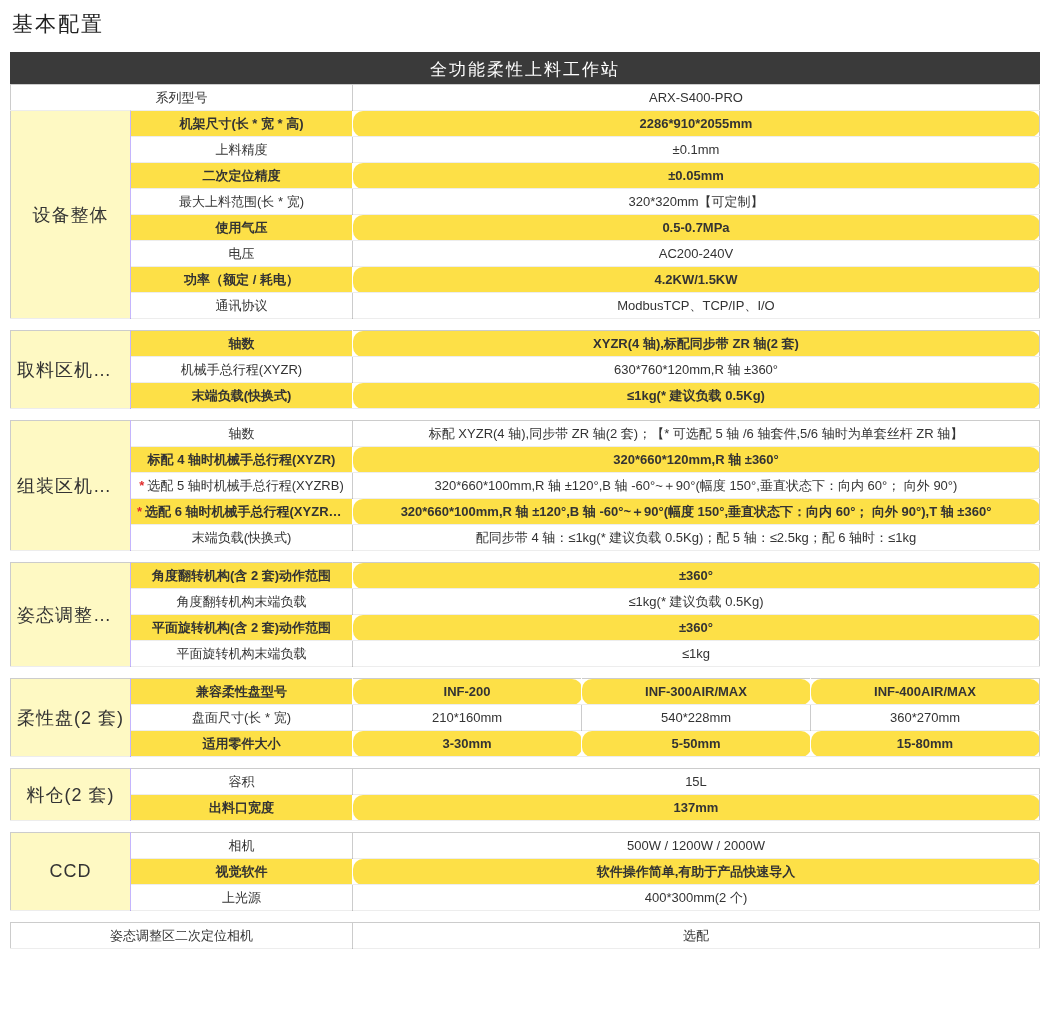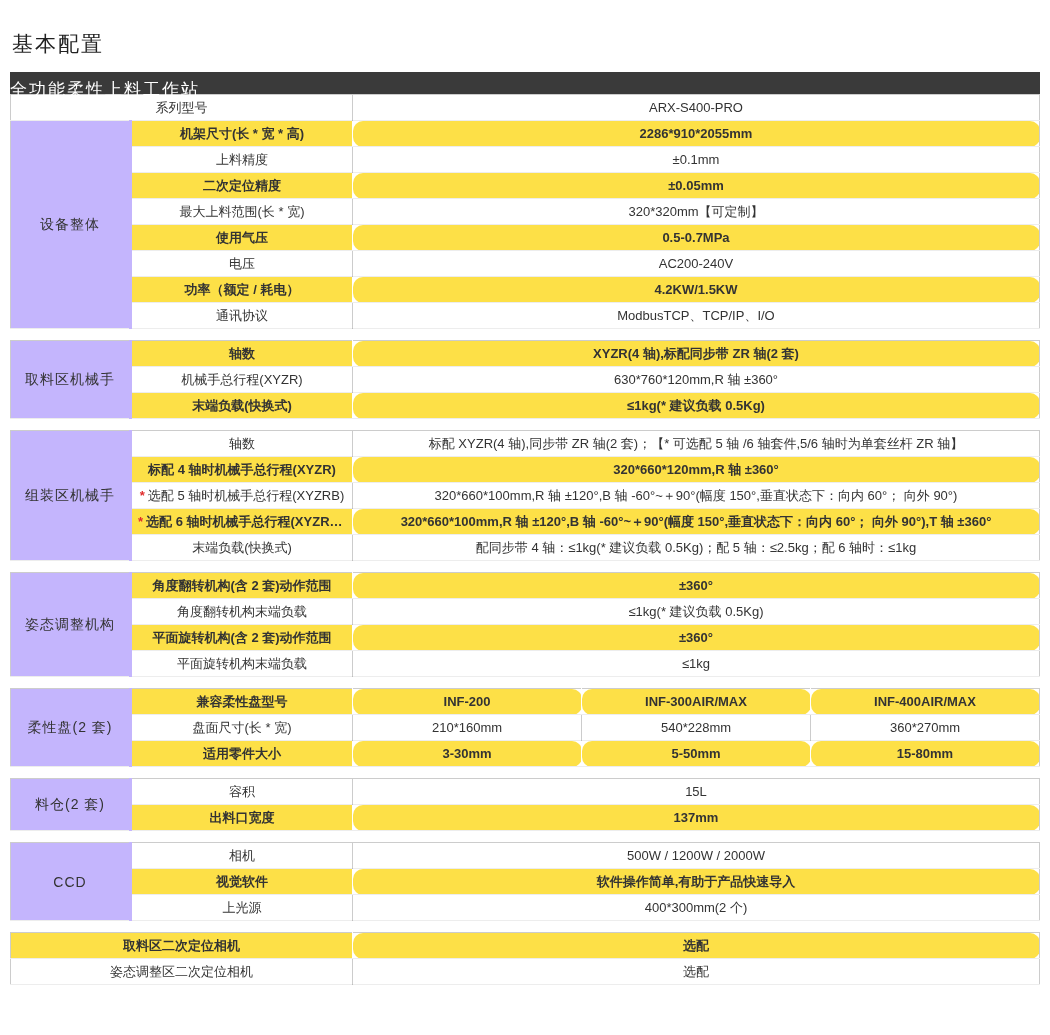--- a/index.html
+++ b/index.html
@@ -2,54 +2,55 @@
 <html><head>
 <meta charset="utf-8">
 <style>
   html,body{margin:0;padding:0;background:#ffffff;}
   body{
     width:1050px;height:1035px;
     font-family:"Liberation Sans","DejaVu Sans",sans-serif;
     color:#333;
     -webkit-font-smoothing:antialiased;
   }
-  .page{padding:8px 10px 12px 10px;margin-top:20px;}
+  .page{padding:8px 10px 12px 10px;}
   .page-title{
     font-size:21px;
     color:#222;
     letter-spacing:2px;
     margin:2px 0 14px 2px;
     font-weight:500;
   }
   .banner{
-    height:22px;line-height:36px;
+    height:32px;line-height:36px;
     background:#3a3a3a;color:#fff;
+    text-align:center;
     font-size:17px;letter-spacing:2px;
   }
   .block{margin-bottom:11px;}
   table.spec{
     width:1030px;
     border-collapse:collapse;
     table-layout:fixed;
     border:1px solid #ccc;
     font-size:13px;
   }
   table.spec td{
     height:25px;
     padding:0 6px;
     text-align:center;
     vertical-align:middle;
     border-bottom:1px solid rgba(0,0,0,0.07);
     overflow:hidden;white-space:nowrap;text-overflow:ellipsis;
   }
   td.group-cell{
-    background:#c4b5fd;
-    font-size:14px;
+    background:#fef9c3;
+    font-size:18px;
     letter-spacing:1px;
-    border-right:3px solid #c4b5fd;
+    border-right:1px solid #c4b5fd;
   }
   td.attr-cell{border-right:1px solid #ccc;}
   td.val-cell{border-right:1px solid #ccc;border-radius:10px;}
   td.val-cell:last-child{border-right:none;}
   tr.shaded td.attr-cell,
   tr.shaded td.val-cell{
     background:#fde047;
     font-weight:bold;
     border-right:1px solid #fff;
   }
@@ -274,24 +275,20 @@
         </table>
       </div>
       <div class="block">
         <table class="spec">
           <colgroup>
             <col style="width: 120px;">
             <col style="width: 222px;">
             <col>
           </colgroup>
           <tbody>
-            <tr class="shaded">
-              <td class="attr-cell" colspan="2">取料区二次定位相机</td>
-              <td class="val-cell">选配</td>
-            </tr>
             <tr>
               <td class="attr-cell" colspan="2">姿态调整区二次定位相机</td>
               <td class="val-cell">选配</td>
             </tr>
           </tbody>
         </table>
       </div>
     </div>
 </div>
 

